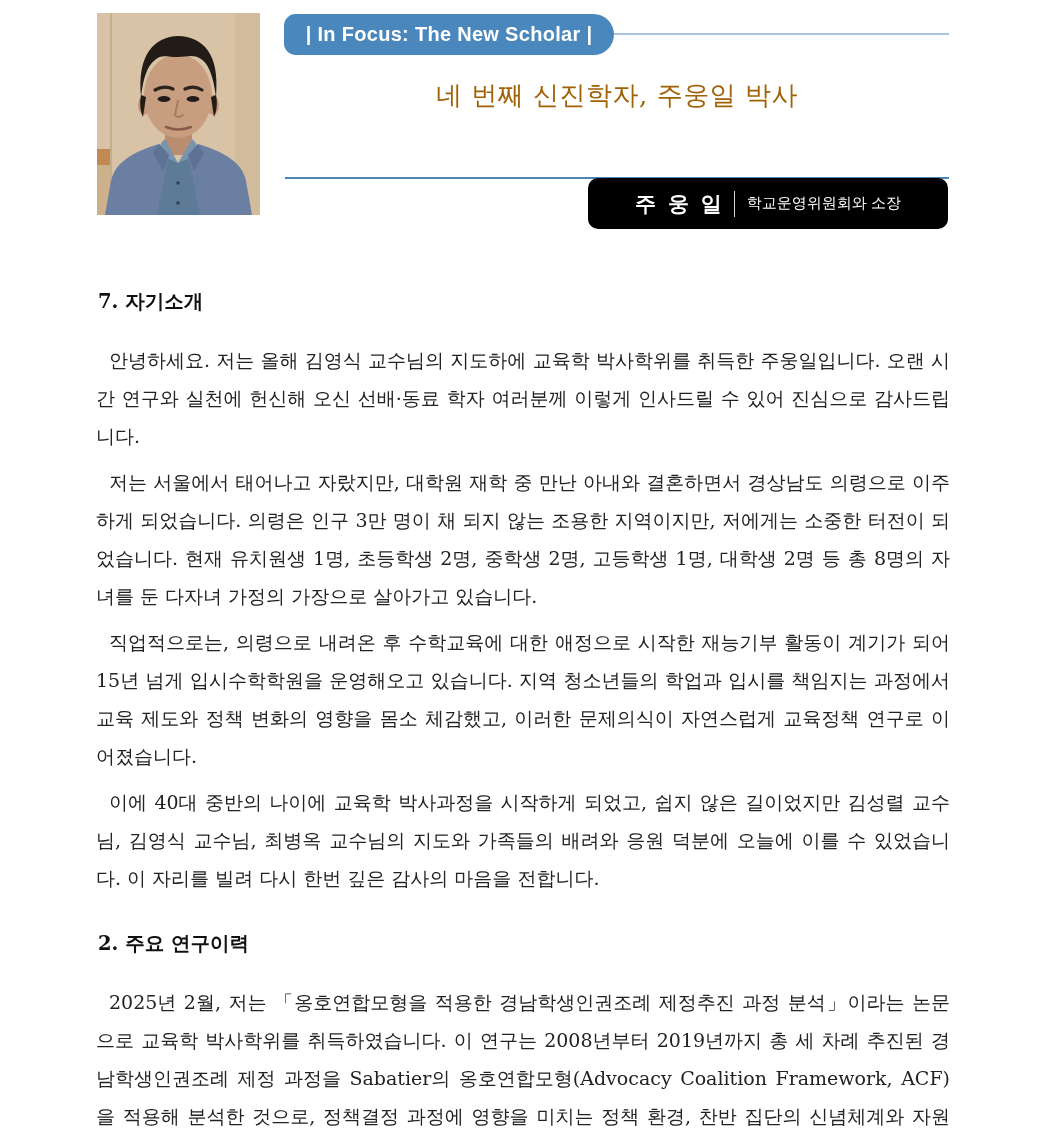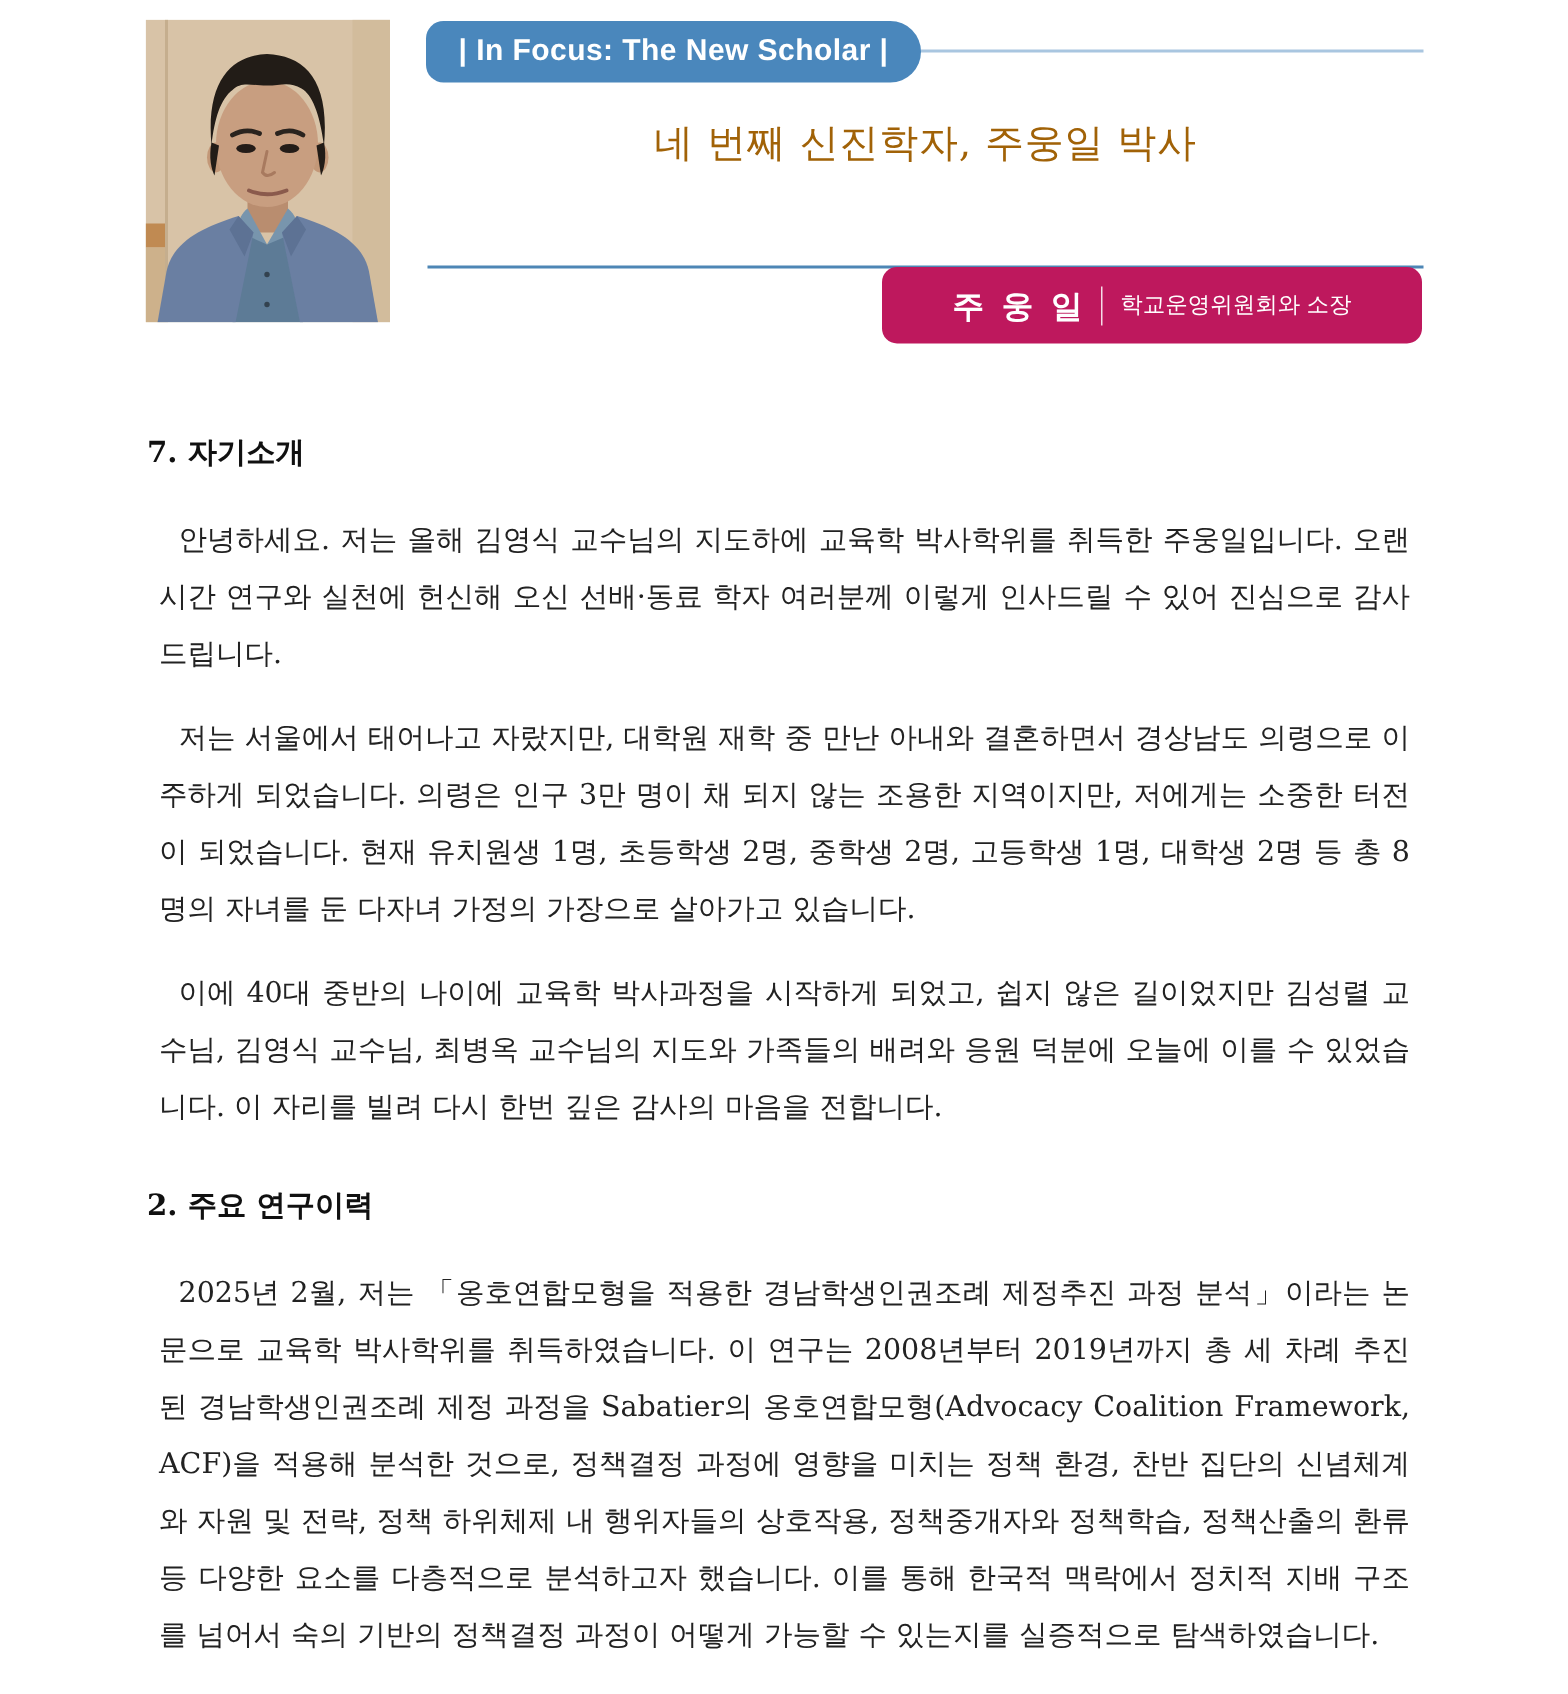--- a/index.html
+++ b/index.html
@@ -50,21 +50,21 @@
 
   .head-rule {
     position: absolute; left: 285px; top: 177px;
     width: 664px; height: 2px;
     background: #4d86b5;
     z-index: 1;
   }
   .name-banner {
     position: absolute; left: 588px; top: 178px;
     width: 360px; height: 51px;
-    background: #be185d;
+    background: #000000;
     border-radius: 10px;
     display: flex; align-items: center; justify-content: center;
     color: #ffffff;
     font-family: "Liberation Sans", sans-serif;
     z-index: 2;
   }
   .name-banner .name {
     font-size: 21px; font-weight: 700; letter-spacing: 3px;
   }
   .name-banner .divider {
@@ -82,21 +82,21 @@
     width: 870px;
     color: #1f1f1f;
   }
   .section-heading {
     font-size: 19.5px; font-weight: 700; color: #101010;
     margin: 0 0 0 10px;
     line-height: 38px;
   }
   .section-heading.second { margin-top: 28px; }
   .article p {
-    margin: 18px;
+    margin: 8px;
     font-size: 19px;
     line-height: 38px;
     text-align: justify;
     text-indent: 13px;
     color: #222222;
   }
   .first-para { margin-top: 20px !important; }
 </style>
 </head>
 <body>
@@ -158,18 +158,19 @@
   <span class="name">주 웅 일</span>
   <span class="divider"></span>
   <span class="affiliation">학교운영위원회와 소장</span>
 </div>
 
 <div class="article">
 
   <div class="section-heading">7. 자기소개</div>
   <p class="first-para">안녕하세요. 저는 올해 김영식 교수님의 지도하에 교육학 박사학위를 취득한 주웅일입니다. 오랜 시간 연구와 실천에 헌신해 오신 선배·동료 학자 여러분께 이렇게 인사드릴 수 있어 진심으로 감사드립니다.</p>
   <p>저는 서울에서 태어나고 자랐지만, 대학원 재학 중 만난 아내와 결혼하면서 경상남도 의령으로 이주하게 되었습니다. 의령은 인구 3만 명이 채 되지 않는 조용한 지역이지만, 저에게는 소중한 터전이 되었습니다. 현재 유치원생 1명, 초등학생 2명, 중학생 2명, 고등학생 1명, 대학생 2명 등 총 8명의 자녀를 둔 다자녀 가정의 가장으로 살아가고 있습니다.</p>
+  <p>직업적으로는, 의령으로 내려온 후 수학교육에 대한 애정으로 시작한 재능기부 활동이 계기가 되어 15년 넘게 입시수학학원을 운영해오고 있습니다. 지역 청소년들의 학업과 입시를 책임지는 과정에서 교육 제도와 정책 변화의 영향을 몸소 체감했고, 이러한 문제의식이 자연스럽게 교육정책 연구로 이어졌습니다.</p>
   <p>이에 40대 중반의 나이에 교육학 박사과정을 시작하게 되었고, 쉽지 않은 길이었지만 김성렬 교수님, 김영식 교수님, 최병옥 교수님의 지도와 가족들의 배려와 응원 덕분에 오늘에 이를 수 있었습니다. 이 자리를 빌려 다시 한번 깊은 감사의 마음을 전합니다.</p>
 
   <div class="section-heading second">2. 주요 연구이력</div>
   <p class="first-para">2025년 2월, 저는 「옹호연합모형을 적용한 경남학생인권조례 제정추진 과정 분석」이라는 논문으로 교육학 박사학위를 취득하였습니다. 이 연구는 2008년부터 2019년까지 총 세 차례 추진된 경남학생인권조례 제정 과정을 Sabatier의 옹호연합모형(Advocacy Coalition Framework, ACF)을 적용해 분석한 것으로, 정책결정 과정에 영향을 미치는 정책 환경, 찬반 집단의 신념체계와 자원 및 전략, 정책 하위체제 내 행위자들의 상호작용, 정책중개자와 정책학습, 정책산출의 환류 등 다양한 요소를 다층적으로 분석하고자 했습니다. 이를 통해 한국적 맥락에서 정치적 지배 구조를 넘어서 숙의 기반의 정책결정 과정이 어떻게 가능할 수 있는지를 실증적으로 탐색하였습니다.</p>
 
 </div>
 
 </body></html>

